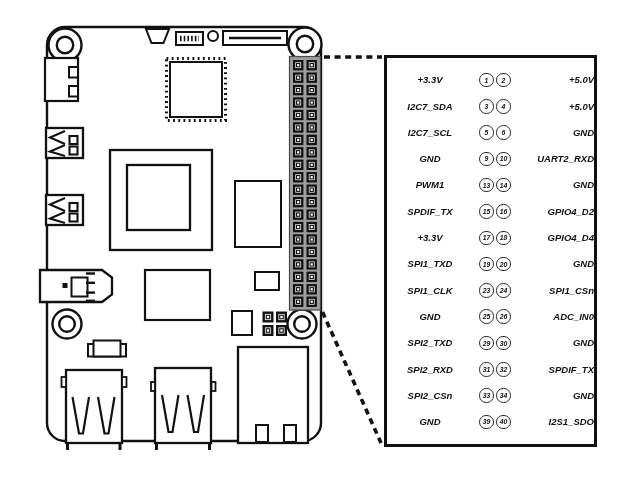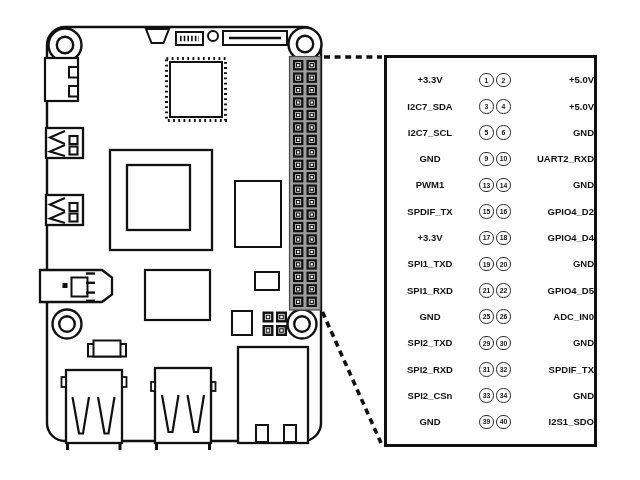--- a/index.html
+++ b/index.html
@@ -15,20 +15,21 @@
   .board-svg{position:absolute;left:0;top:0;}
   
   .pinout-table{
     position:absolute;left:384px;top:55px;width:213px;height:392px;
     box-sizing:border-box;border:3.5px solid var(--line);background:#fff;
     display:flex;
   }
   .pinout-rows{
     flex:1;display:flex;flex-direction:column;justify-content:space-evenly;
     padding:3px 0;
+    font-style:italic;
   }
   .pin-row{display:flex;align-items:center;}
   .lbl{
     font-weight:bold;font-size:9.5px;line-height:1;color:var(--line);
     white-space:nowrap;
   }
   .lbl.left{width:86px;text-align:center;}
   .lbl.right{flex:1;text-align:right;}
   .pins{width:44px;display:flex;justify-content:center;gap:2.5px;}
   .pin-circle{
@@ -355,26 +356,26 @@
         </div>
         <div class="pin-row">
           <span class="lbl left">SPI1_TXD</span>
           <span class="pins">
             <span class="pin-circle">19</span>
             <span class="pin-circle">20</span>
           </span>
           <span class="lbl right">GND</span>
         </div>
         <div class="pin-row">
-          <span class="lbl left">SPI1_RXD</span>
-          <span class="pins">
-            <span class="pin-circle">21</span>
-            <span class="pin-circle">22</span>
-          </span>
-          <span class="lbl right">GPIO4_D5</span>
+          <span class="lbl left">SPI1_CLK</span>
+          <span class="pins">
+            <span class="pin-circle">23</span>
+            <span class="pin-circle">24</span>
+          </span>
+          <span class="lbl right">SPI1_CSn</span>
         </div>
         <div class="pin-row">
           <span class="lbl left">GND</span>
           <span class="pins">
             <span class="pin-circle">25</span>
             <span class="pin-circle">26</span>
           </span>
           <span class="lbl right">ADC_IN0</span>
         </div>
         <div class="pin-row">

